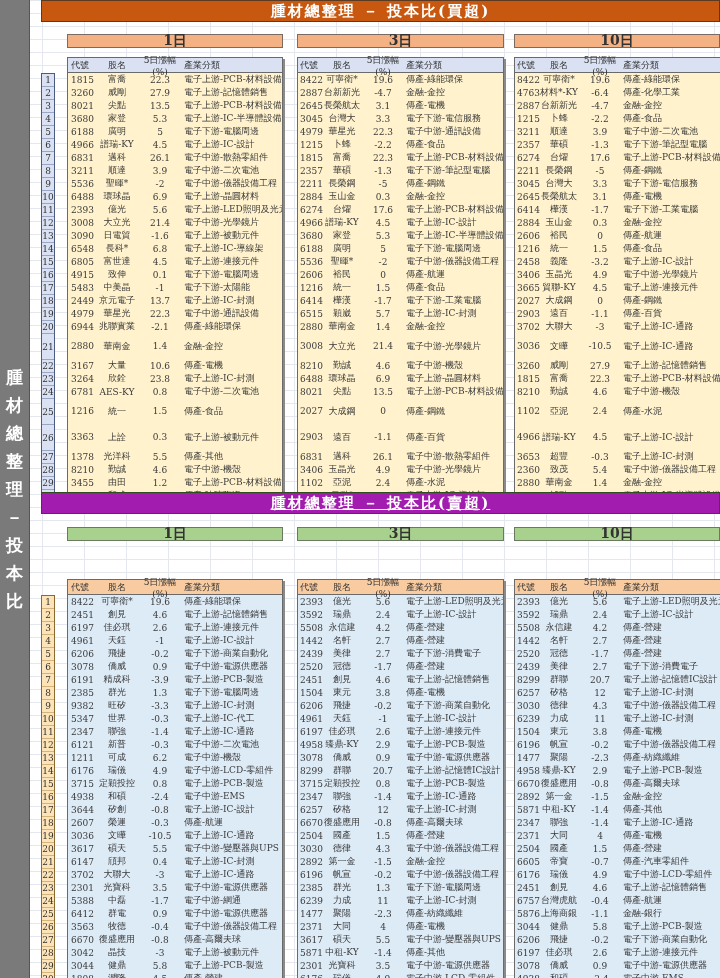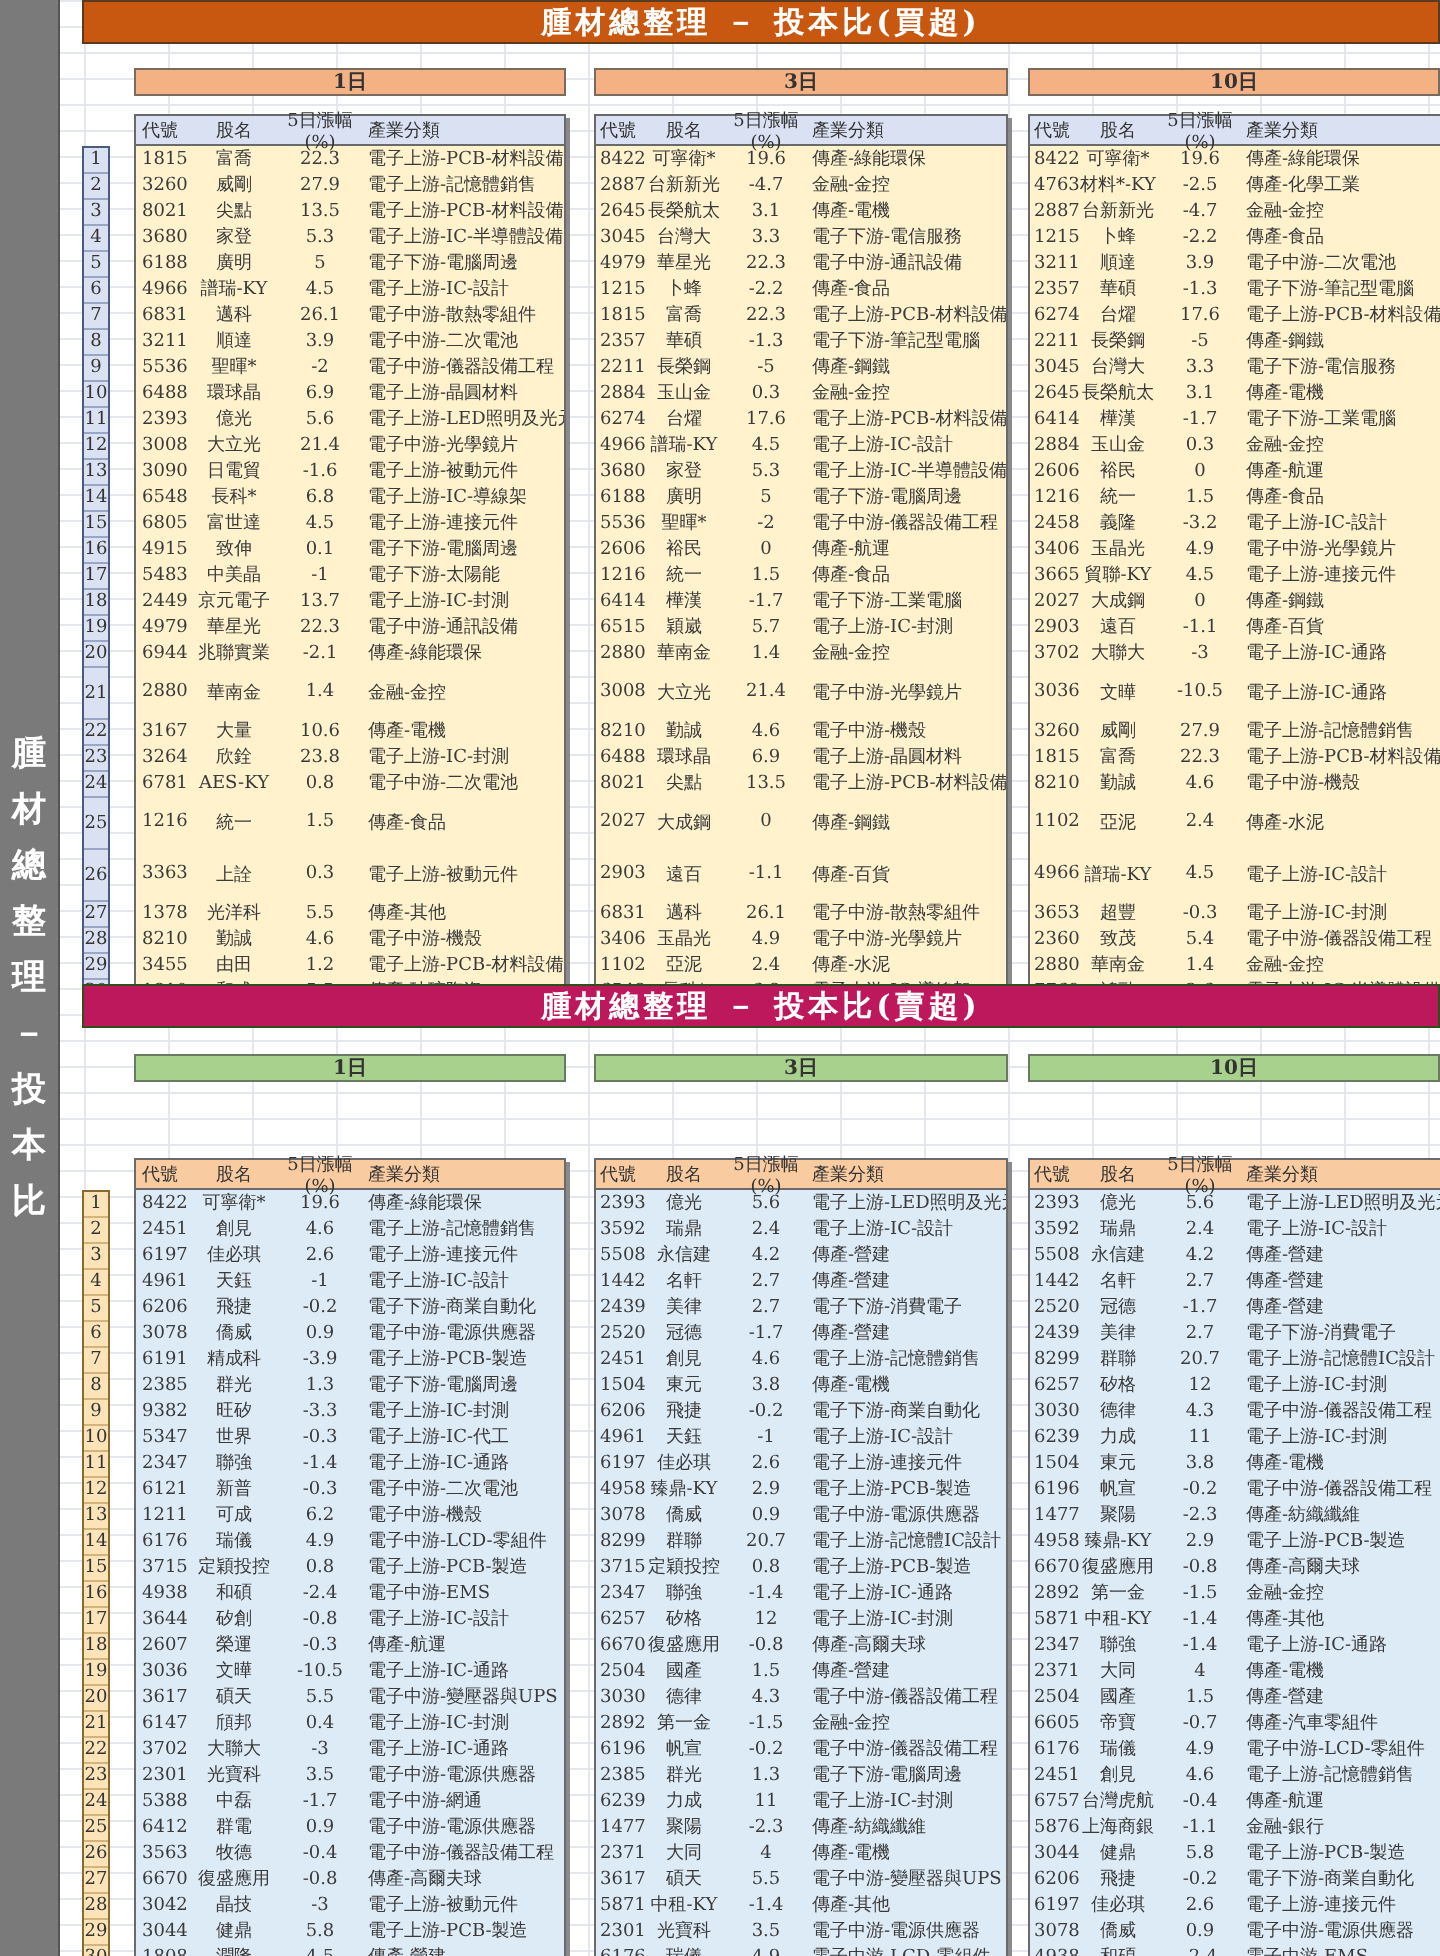--- a/index.html
+++ b/index.html
@@ -24,25 +24,25 @@
     color: #fff; font-size: 17px; font-weight: bold; line-height: 28px;
     font-family: "DejaVu Serif", serif;
   }
   .banner {
     position: absolute; left: 41px; width: 679px; height: 22px;
     display: flex; align-items: center; justify-content: center;
     color: #ffffff; font-size: 15px; font-weight: bold; letter-spacing: 2px;
     border: 1px solid #5a3a20;
   }
   .banner.buy { background: #c8580f; top: 0; }
-  .banner.sell { background: #be185d; top: 492px; border-color: #2f4d1d; }
+  .banner.sell { background: #a21caf; top: 492px; border-color: #2f4d1d; text-decoration: underline; }
   .period {
     position: absolute; height: 14px;
     display: flex; align-items: center; justify-content: center;
-    font-size: 10px; font-weight: bold; color: #333;
+    font-size: 14px; font-weight: bold; color: #333;
     border: 1px solid #7a6a60;
   }
   .buy-period { background: #f4b183; top: 34px; }
   .sell-period { background: #a9d18e; top: 527px; border-color: #6a7a60; }
   .p1 { left: 67px; width: 216px; }
   .p3 { left: 297px; width: 207px; }
   .p10 { left: 514px; width: 206px; }
 
   .rownums {
     position: absolute; left: 41px; width: 14px;
@@ -518,21 +518,21 @@
     </div>
     <div class="row" style="height: 13px;">
       <span class="c-code">8422</span>
       <span class="c-name">可寧衛*</span>
       <span class="c-chg">19.6</span>
       <span class="c-ind">傳產-綠能環保</span>
     </div>
     <div class="row" style="height: 13px;">
       <span class="c-code">4763</span>
       <span class="c-name">材料*-KY</span>
-      <span class="c-chg">-2.5</span>
+      <span class="c-chg">-6.4</span>
       <span class="c-ind">傳產-化學工業</span>
     </div>
     <div class="row" style="height: 13px;">
       <span class="c-code">2887</span>
       <span class="c-name">台新新光</span>
       <span class="c-chg">-4.7</span>
       <span class="c-ind">金融-金控</span>
     </div>
     <div class="row" style="height: 13px;">
       <span class="c-code">1215</span>

